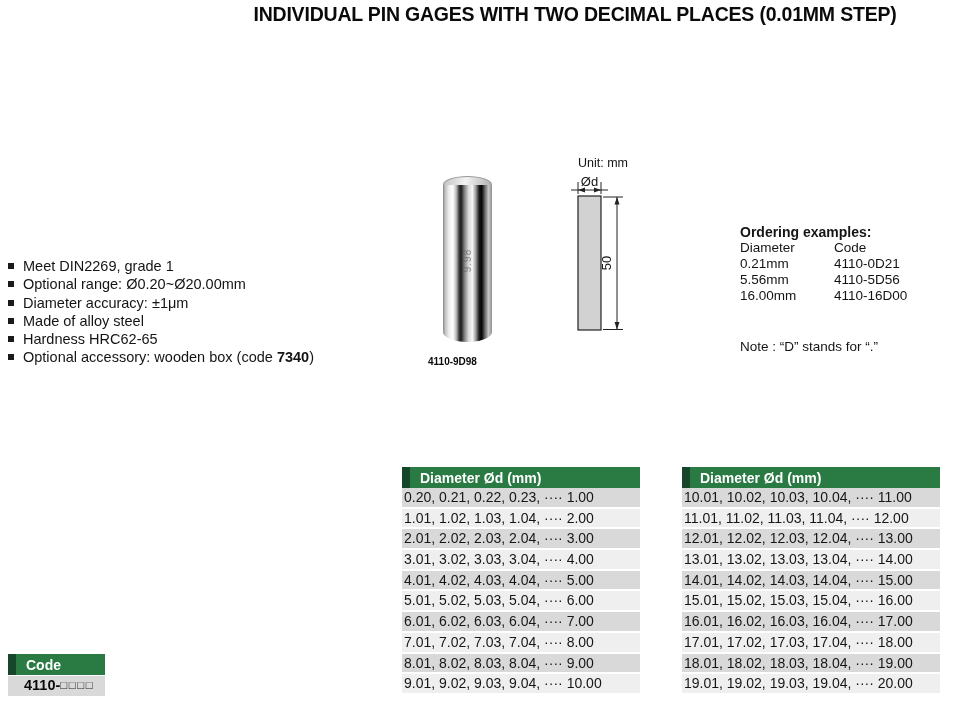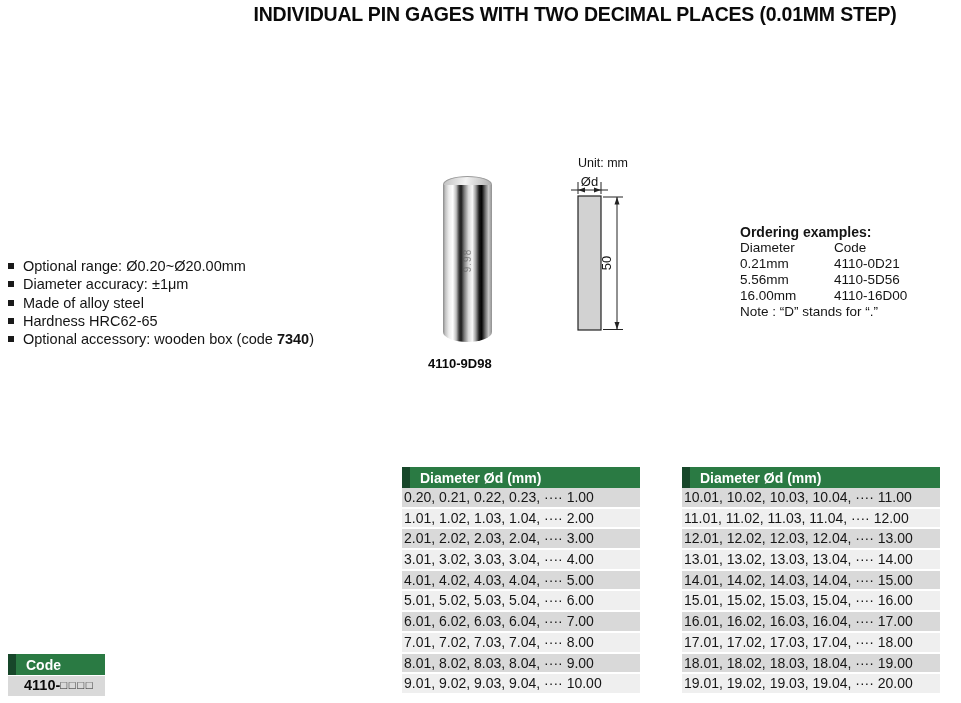--- a/index.html
+++ b/index.html
@@ -24,30 +24,30 @@
              border: 1px solid #9a9a9a; }
   .pin-body { position: absolute; left: 0; top: 9px; width: 49px; height: 157px;
               border-radius: 0 0 50% 50% / 0 0 10px 10px;
               background: linear-gradient(90deg,
                 #8a8a8a 0%, #c4c4c4 5%, #ededed 12%, #ffffff 20%, #bdbdbd 27%,
                 #3c3c3c 33%, #1d1d1d 37%, #777777 43%, #d9d9d9 52%, #f7f7f7 60%,
                 #9a9a9a 67%, #181818 74%, #050505 79%, #6e6e6e 86%, #c7c7c7 93%, #8f8f8f 100%); }
   .pin-marking { position: absolute; left: -6px; top: 70px; width: 60px; text-align: center;
                  transform: rotate(-90deg); font-size: 10px; letter-spacing: 1px;
                  color: rgba(90,90,90,0.65); }
-  .pin-label { position: absolute; left: 428px; top: 356px; font-size: 13px; font-weight: bold; color: #0a0a0a; }
+  .pin-label { position: absolute; left: 428px; top: 356px; font-size: 10px; font-weight: bold; color: #0a0a0a; }
 
   
   .drawing { position: absolute; left: 555px; top: 150px; }
 
   
   .ordering { position: absolute; left: 740px; top: 224px; width: 210px; font-size: 13.5px; color: #141414; }
   .ordering-title { font-weight: bold; font-size: 14px; line-height: 16px; }
   .or-row { display: grid; grid-template-columns: 94px auto; line-height: 16px; }
-  .ordering-note { line-height: 16px; }
+  .ordering-note { line-height: 16px; margin-top: 35px; }
 
   
   .dtable { position: absolute; top: 467px; }
   .dtable.t-left { left: 402px; width: 238px; }
   .dtable.t-right { left: 682px; width: 258px; }
   .thead { display: flex; align-items: center; height: 21px; background: #2a7a43; }
   .thead .sq { width: 8px; height: 21px; background: #17472a; flex: 0 0 8px; }
   .thead .hlabel { color: #ffffff; font-weight: bold; font-size: 14px; padding-left: 10px; }
   .trow { height: 18.7px; line-height: 18.7px; margin-bottom: 2px; padding-left: 2px;
           font-size: 14px; color: #161616; white-space: nowrap; }
@@ -62,20 +62,24 @@
   .code-row .boxes { font-size: 11.5px; letter-spacing: 1.5px; position: relative; top: -1px; color: #222; }
 </style>
 </head>
 <body>
 
 <div class="page">
 
   <div class="title">INDIVIDUAL PIN GAGES WITH TWO DECIMAL PLACES (0.01MM STEP)</div>
 
   <ul class="features">
+    <li>
+        <span class="bullet"></span>
+        <span><span>Meet DIN2269, grade 1</span><b></b><span></span></span>
+      </li>
     <li>
         <span class="bullet"></span>
         <span><span>Optional range: Ø0.20~Ø20.00mm</span><b></b><span></span></span>
       </li>
     <li>
         <span class="bullet"></span>
         <span><span>Diameter accuracy: ±1μm</span><b></b><span></span></span>
       </li>
     <li>
         <span class="bullet"></span>

